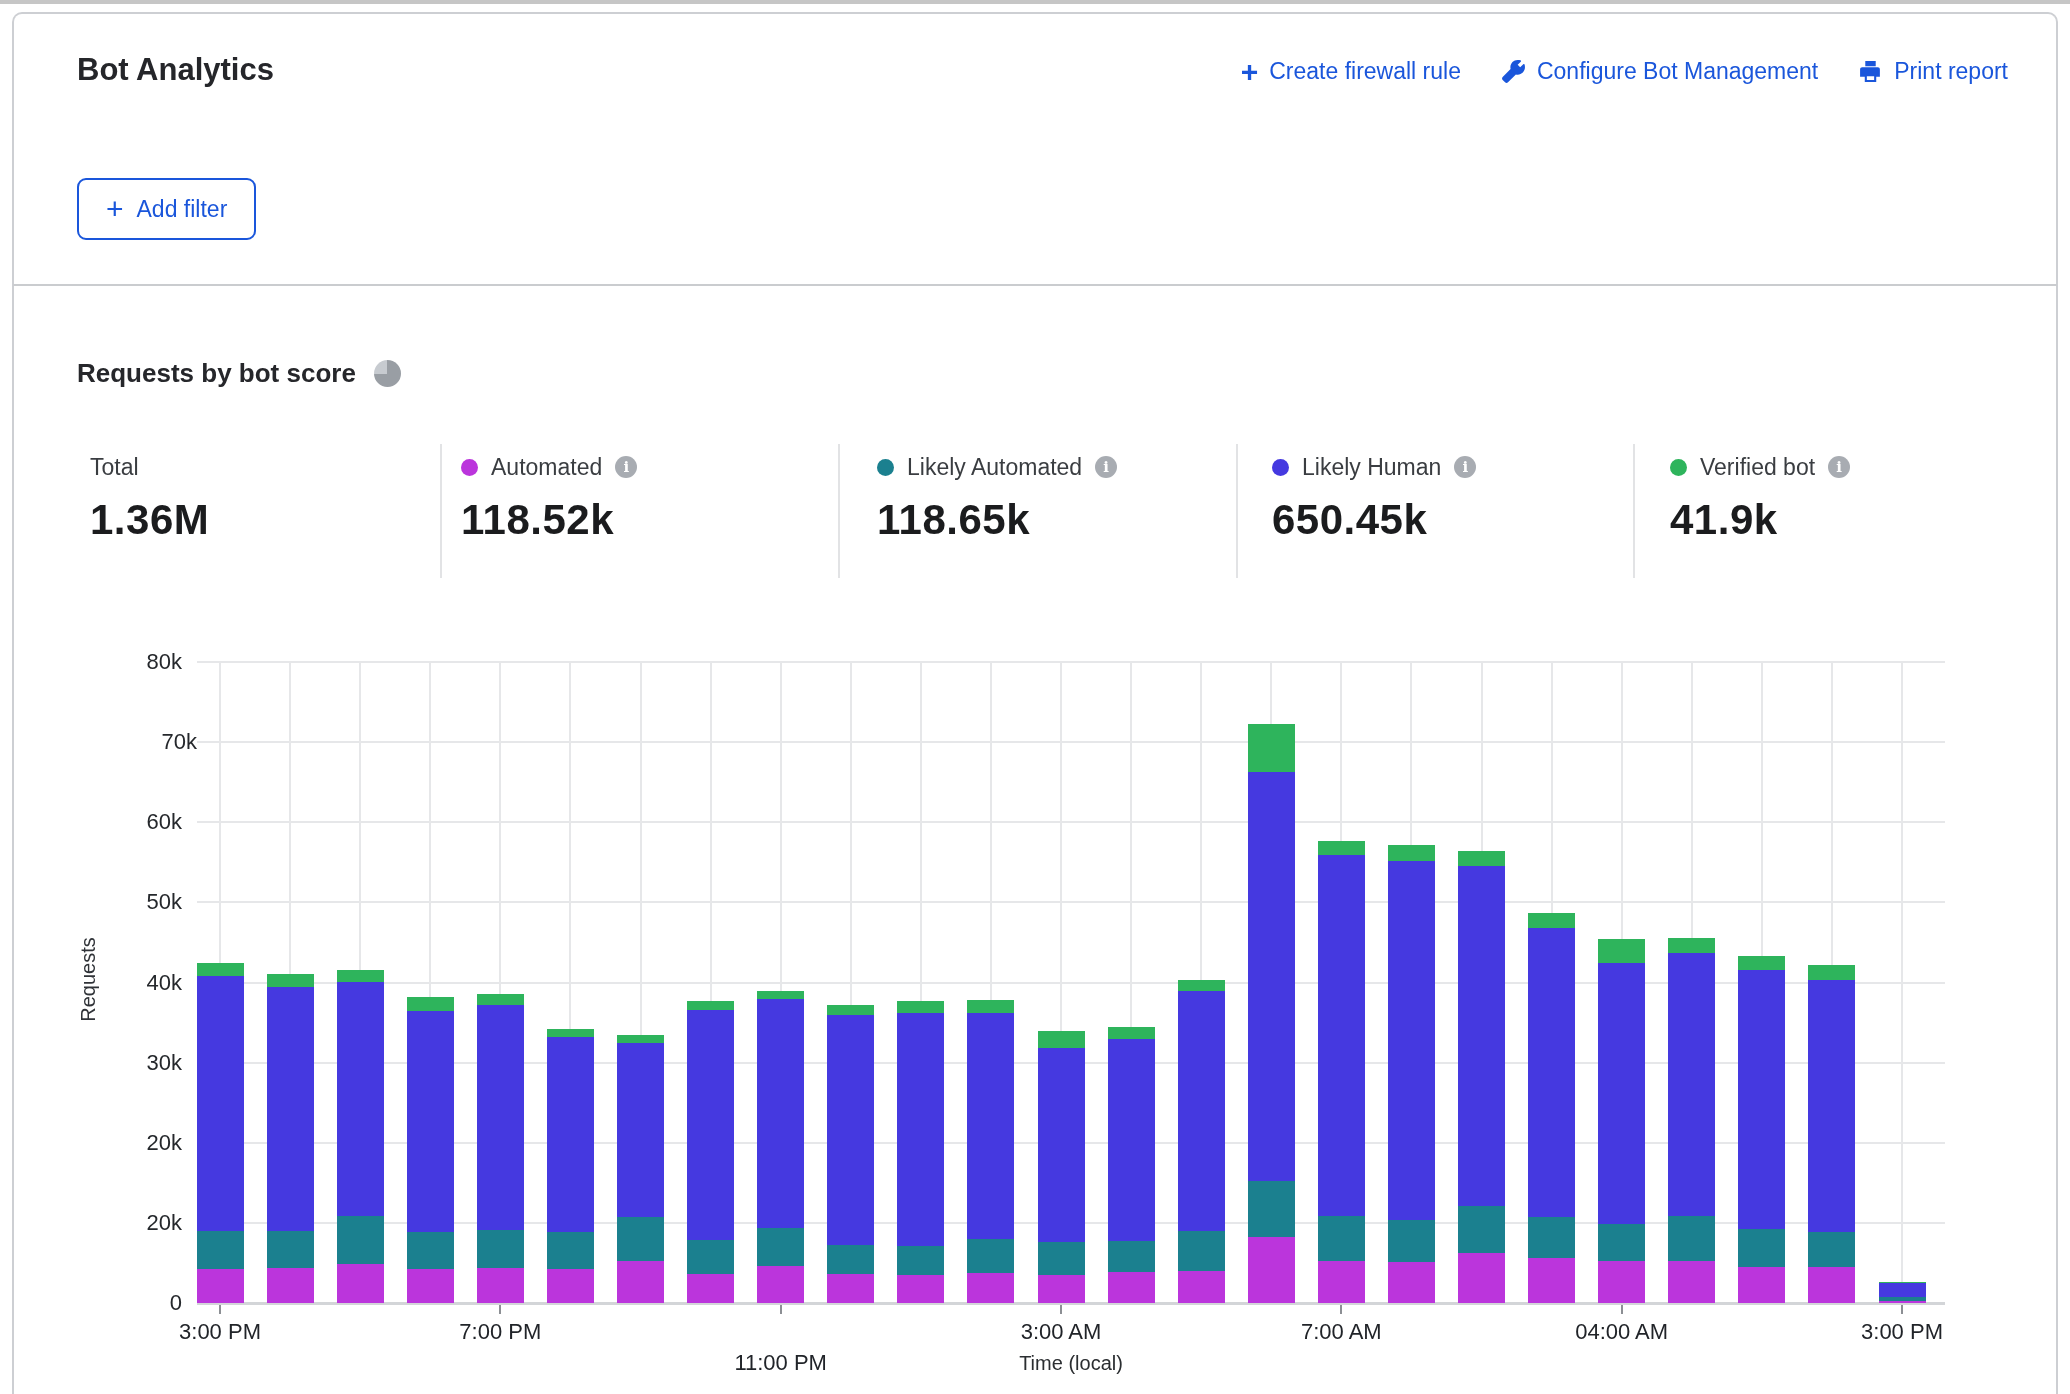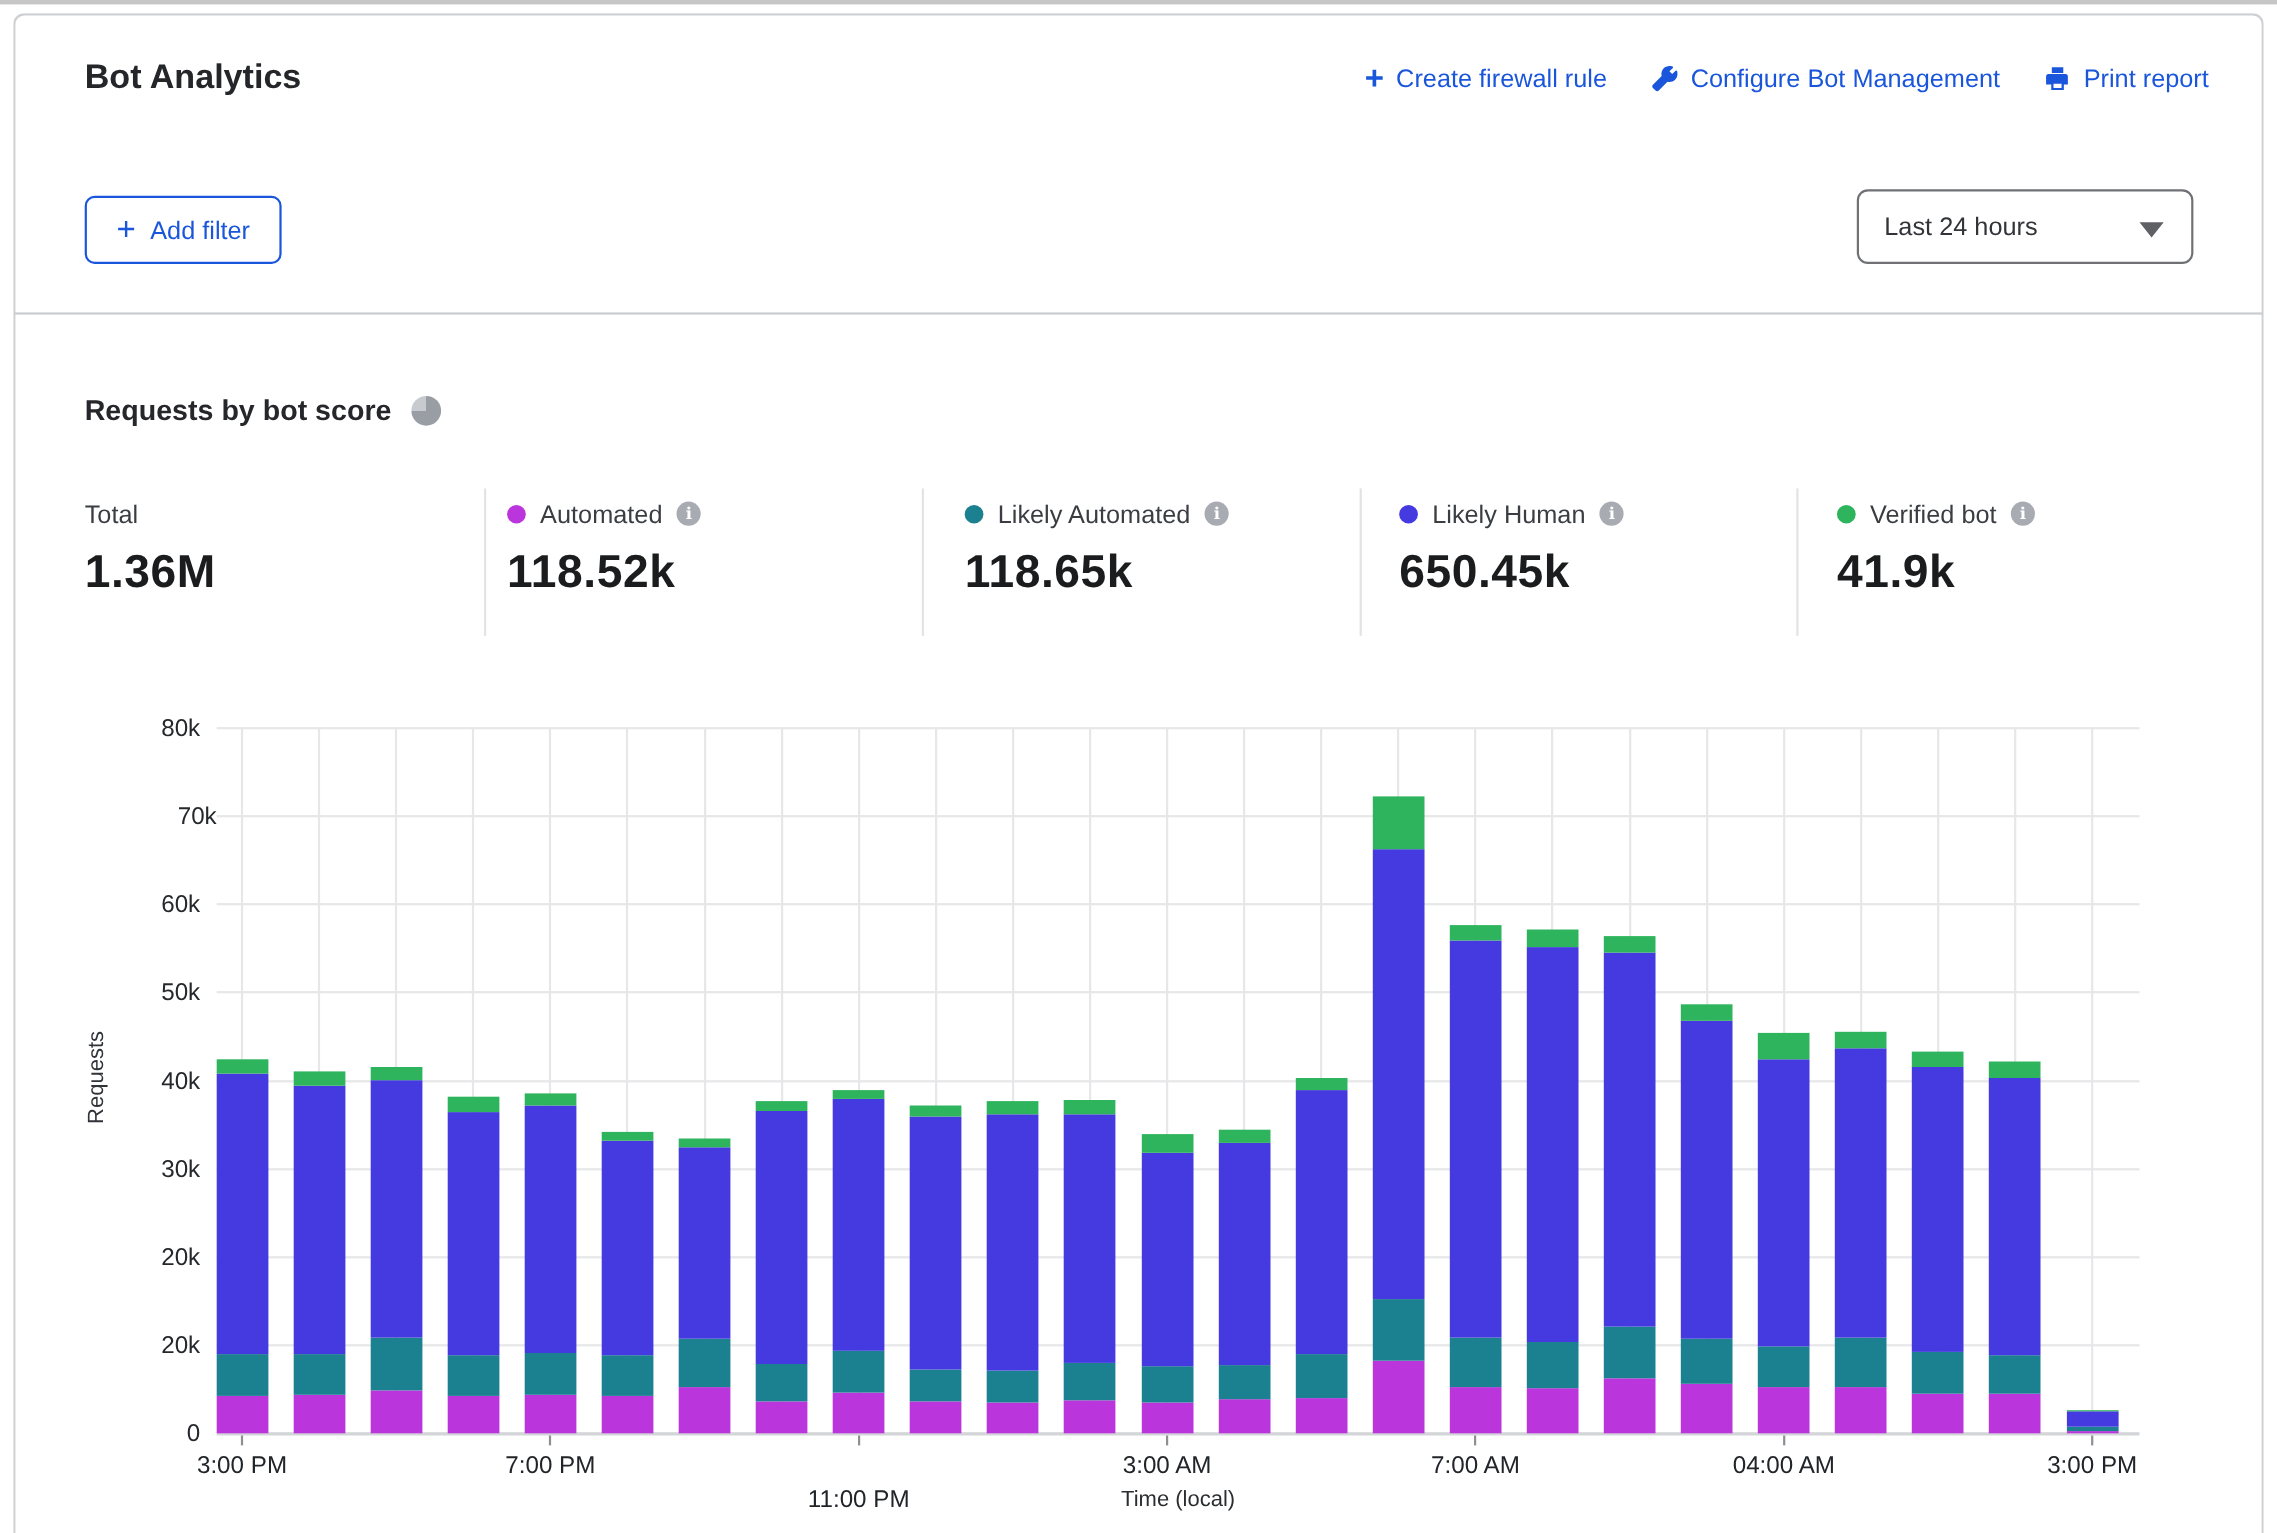--- a/index.html
+++ b/index.html
@@ -76,33 +76,29 @@
       </svg>
       <span>Print report</span>
     </a>
   </div>
 
   <button id="add-filter-btn">
     <span class="plus-glyph">+</span>
     <span>Add filter</span>
   </button>
 
-  <div id="time-range">
-    <span>Last 24 hours</span>
-    <span class="caret"></span>
-  </div>
 
   <div id="header-divider"></div>
 
   <div id="section-title-row">
     <span id="section-title">Requests by bot score</span>
     <span id="pie-icon"></span>
   </div>
 
-  <div class="stat" style="left:77px;">
+  <div class="stat" style="left:90px;">
     <div class="stat-label-row">
       <span class="stat-label">Total</span>
     </div>
     <div class="stat-value">1.36M</div>
   </div>
 
   <div class="stat-divider" style="left:440px;"></div>
   <div class="stat" style="left:461px;">
     <div class="stat-label-row">
       <span class="dot" style="background: rgb(187, 53, 220);"></span>

